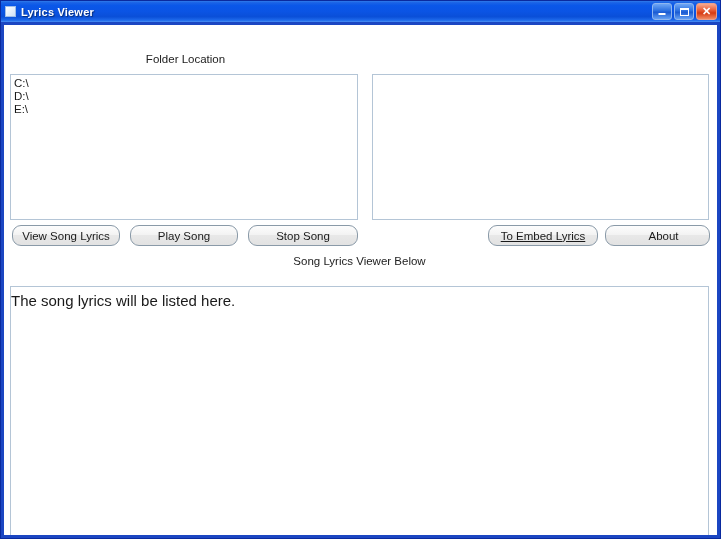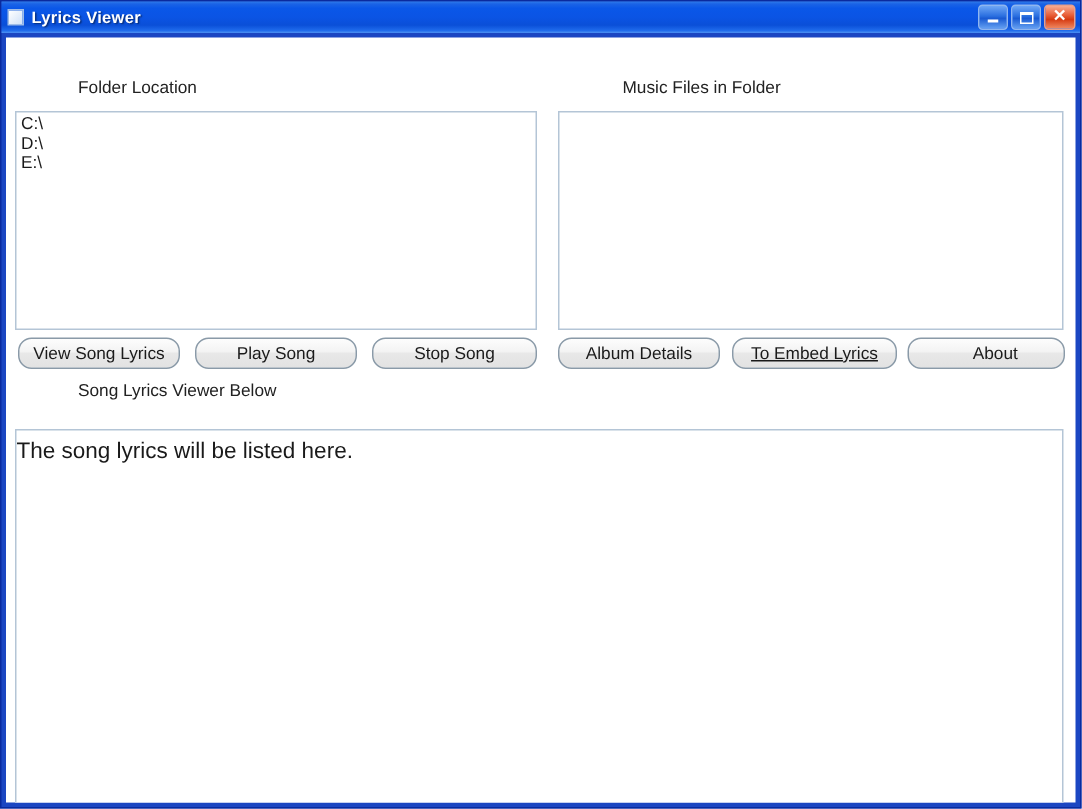--- a/index.html
+++ b/index.html
@@ -118,22 +118,22 @@
     background: #ffffff;
     position: relative;
     overflow: hidden;
   }
 
   
   .section-label {
     position: absolute;
     font-size: 11.5px;
     color: #222222;
-    white-space: nowrap;
-    padding-left: 48px;
+    text-align: center;
+    white-space: nowrap;
   }
   #label-folder   { left: 0px;   top: 28px; width: 363px; }
   #label-music    { left: 363px; top: 28px; width: 348px; }
   #label-lyrics   { left: 0px;   top: 230px; width: 711px; }
 
   
   .listbox {
     position: absolute;
     box-sizing: border-box;
     background: #ffffff;
@@ -224,35 +224,33 @@
       </div>
       <div class="cap-btn close">
         <span class="cap-close-glyph">✕</span>
       </div>
     </div>
   </div>
 
   <div class="client">
 
     <div class="section-label" id="label-folder">Folder Location</div>
-    <div class="section-label" id="label-music">Music Files in Folder</div>
     <div class="section-label" id="label-lyrics">Song Lyrics Viewer Below</div>
 
     <div class="listbox" id="listbox-folders">
       <div class="list-item">C:\</div>
       <div class="list-item">D:\</div>
       <div class="list-item">E:\</div>
     </div>
 
     <div class="listbox" id="listbox-music"></div>
 
     <div class="btn" id="btn-view-lyrics">View Song Lyrics</div>
     <div class="btn" id="btn-play-song">Play Song</div>
     <div class="btn" id="btn-stop-song">Stop Song</div>
-    <div class="btn" id="btn-album">Album Details</div>
     <div class="btn" id="btn-embed">To Embed Lyrics</div>
     <div class="btn" id="btn-about">About</div>
 
     <div id="lyrics-box">
       <div id="lyrics-text">The song lyrics will be listed here.</div>
     </div>
 
   </div>
 </div>
 

